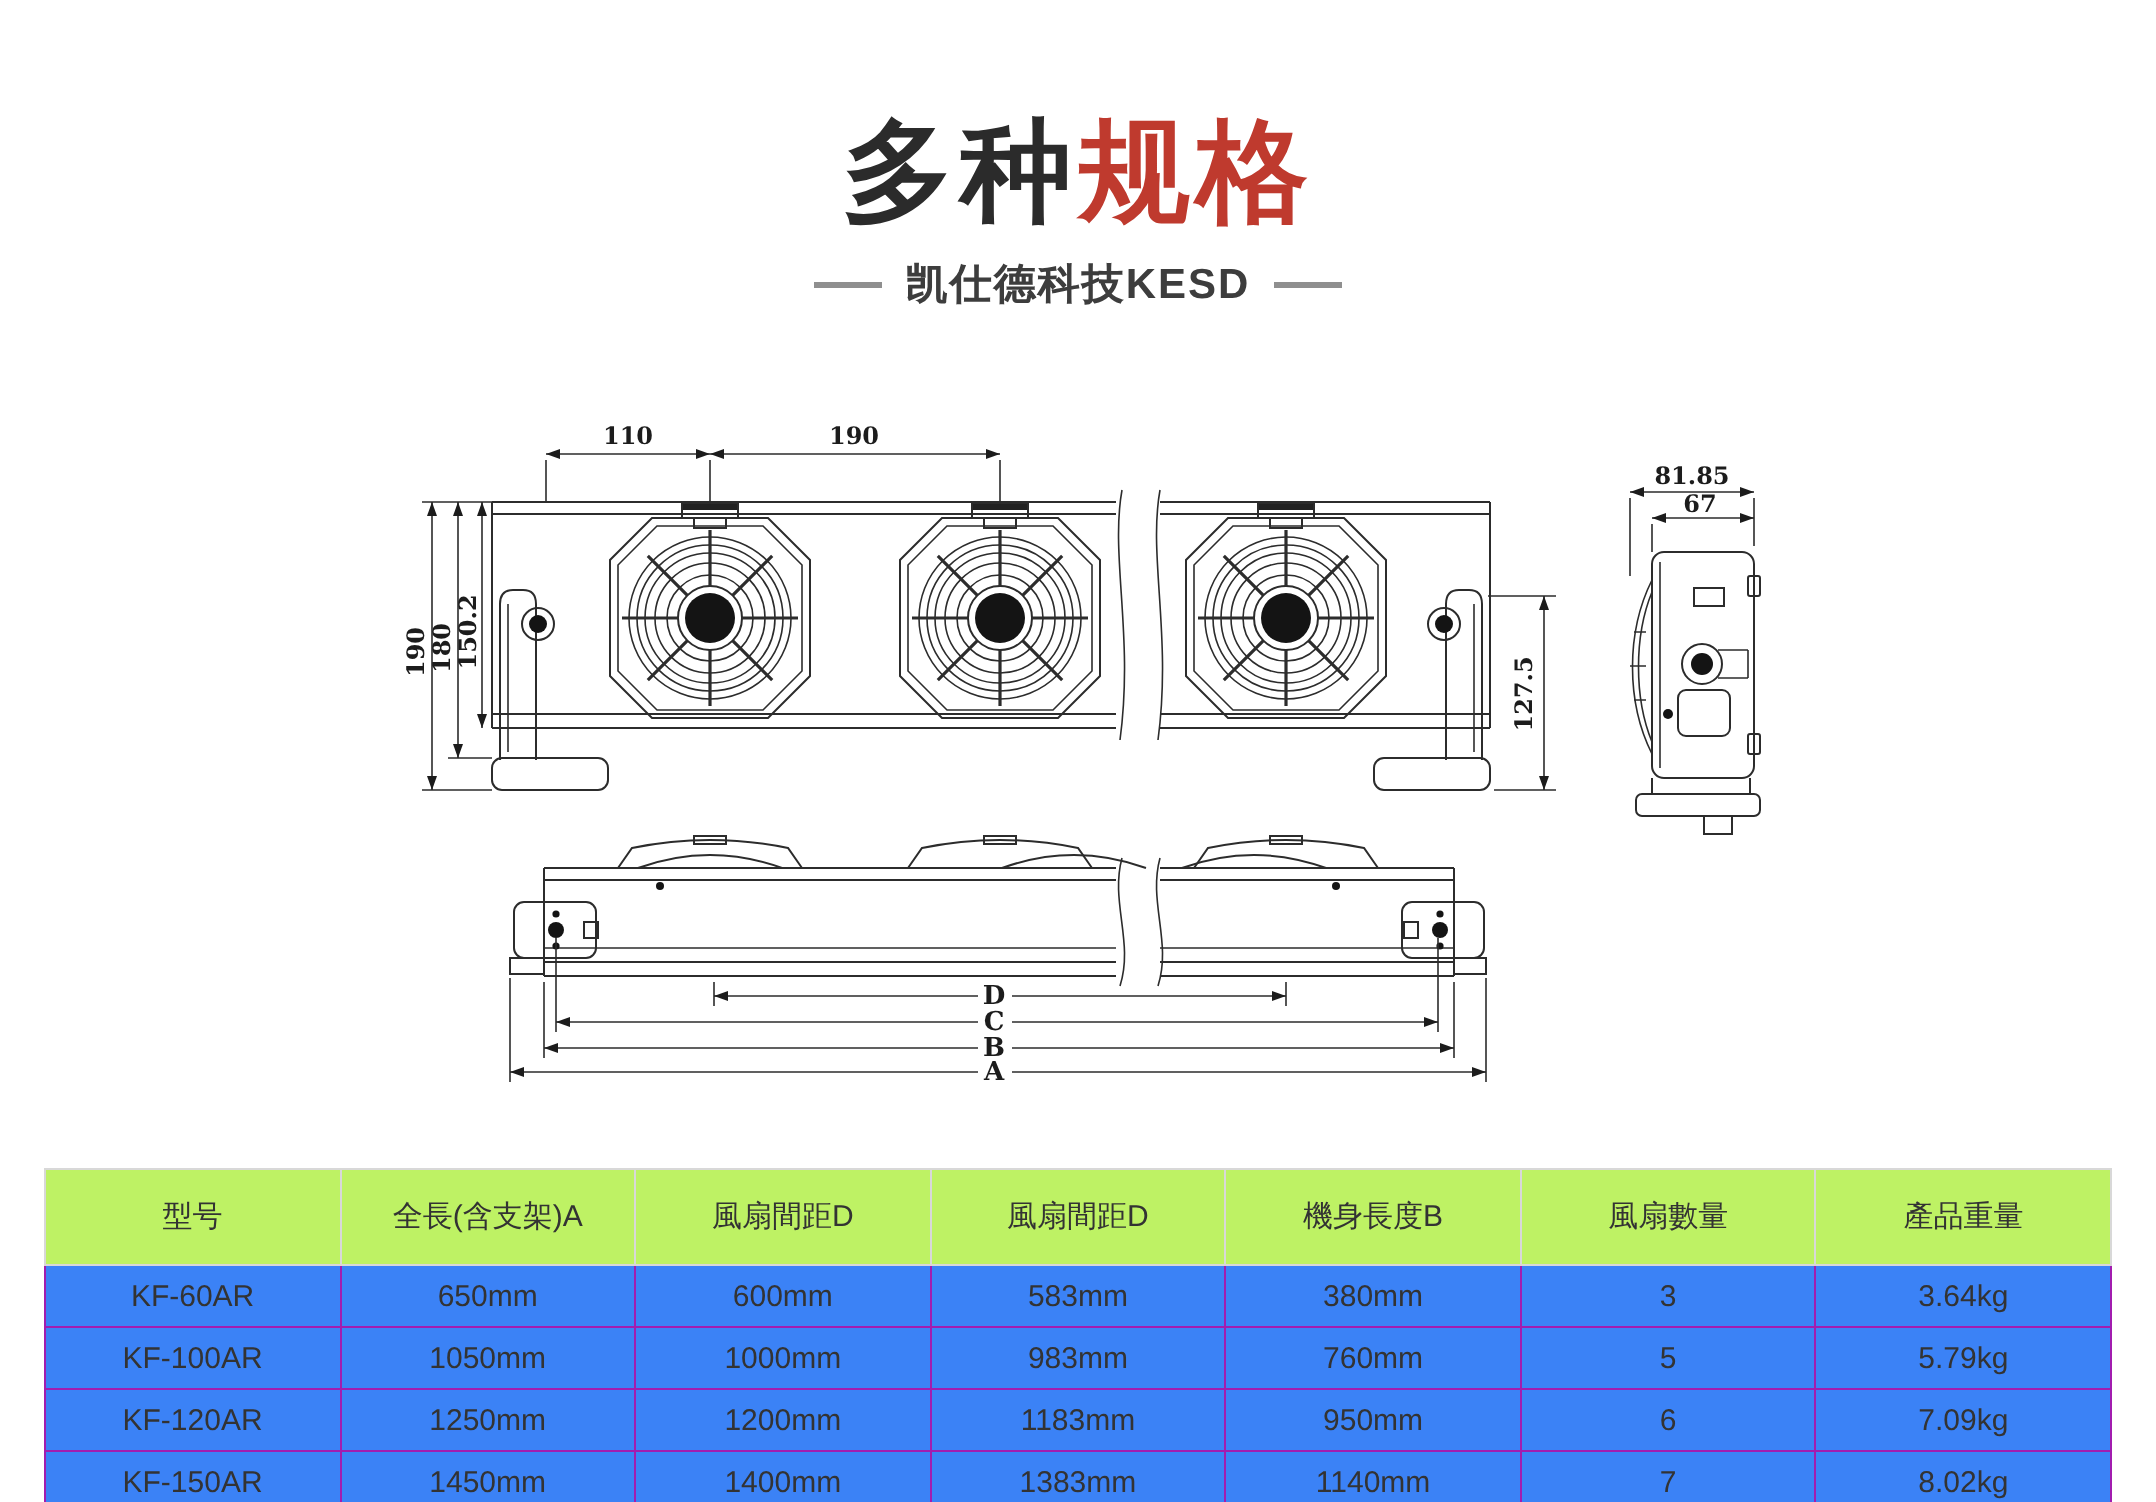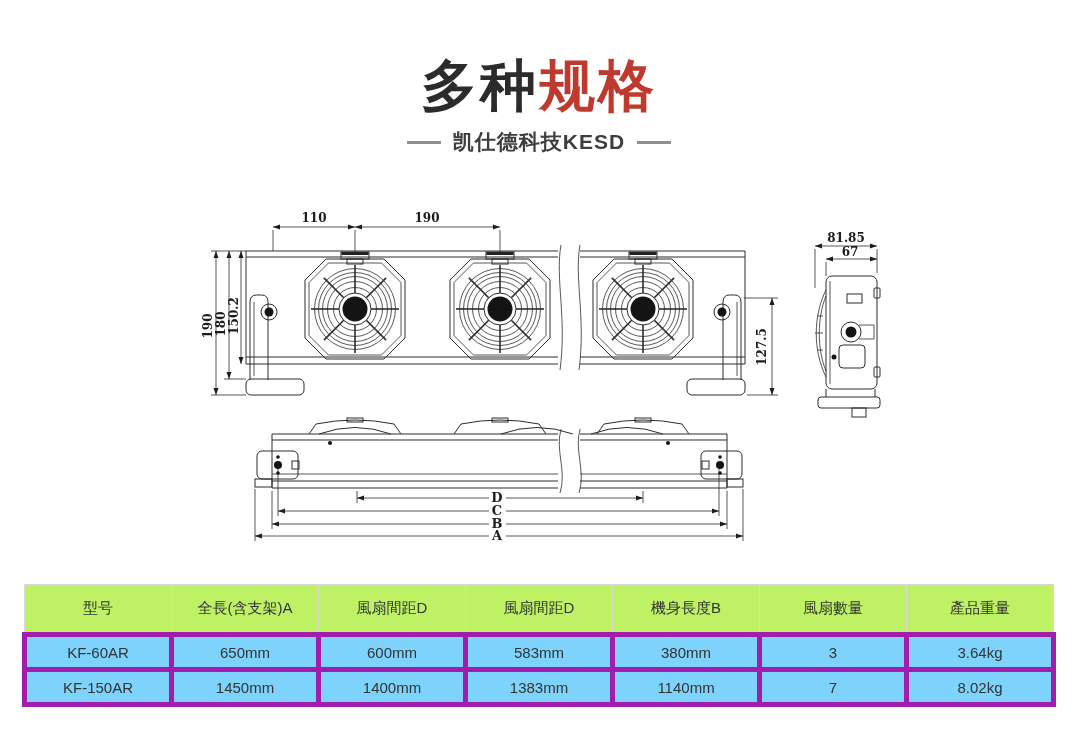--- a/index.html
+++ b/index.html
@@ -32,21 +32,21 @@
 
   .table-wrap { margin:18px 22px 0; }
   table {
     width:100%; border-collapse:collapse; table-layout:fixed;
     font-size:15px; color:#333; text-align:center;
   }
   th {
     background:#bef264; font-weight:400; height:45px;
     border:1px solid #d8d8d8;
   }
-  td { height:28px; border:5px solid #a21caf; background:#7dd3fc;text-align:center; }
+  td { height:28px; border:1px solid #a21caf; background:#3b82f6;text-align:center; }
 </style>
 </head>
 <body>
 
 <div class="header">
   <h1 class="title"><span>多种</span><span class="t-red">规格</span></h1>
   <div class="subtitle">
     <span class="dash"></span>
     <span>凯仕德科技KESD</span>
     <span class="dash"></span>
@@ -238,20 +238,38 @@
         <tr>
           <td>KF-60AR</td>
           <td>650mm</td>
           <td>600mm</td>
           <td>583mm</td>
           <td>380mm</td>
           <td>3</td>
           <td>3.64kg</td>
         </tr>
         <tr>
+          <td>KF-100AR</td>
+          <td>1050mm</td>
+          <td>1000mm</td>
+          <td>983mm</td>
+          <td>760mm</td>
+          <td>5</td>
+          <td>5.79kg</td>
+        </tr>
+        <tr>
+          <td>KF-120AR</td>
+          <td>1250mm</td>
+          <td>1200mm</td>
+          <td>1183mm</td>
+          <td>950mm</td>
+          <td>6</td>
+          <td>7.09kg</td>
+        </tr>
+        <tr>
           <td>KF-150AR</td>
           <td>1450mm</td>
           <td>1400mm</td>
           <td>1383mm</td>
           <td>1140mm</td>
           <td>7</td>
           <td>8.02kg</td>
         </tr>
       </tbody>
   </table>

